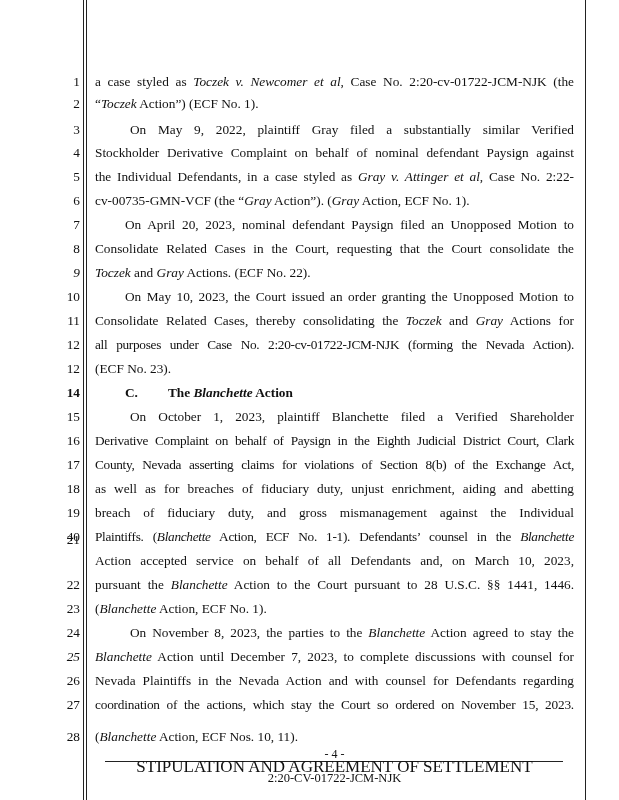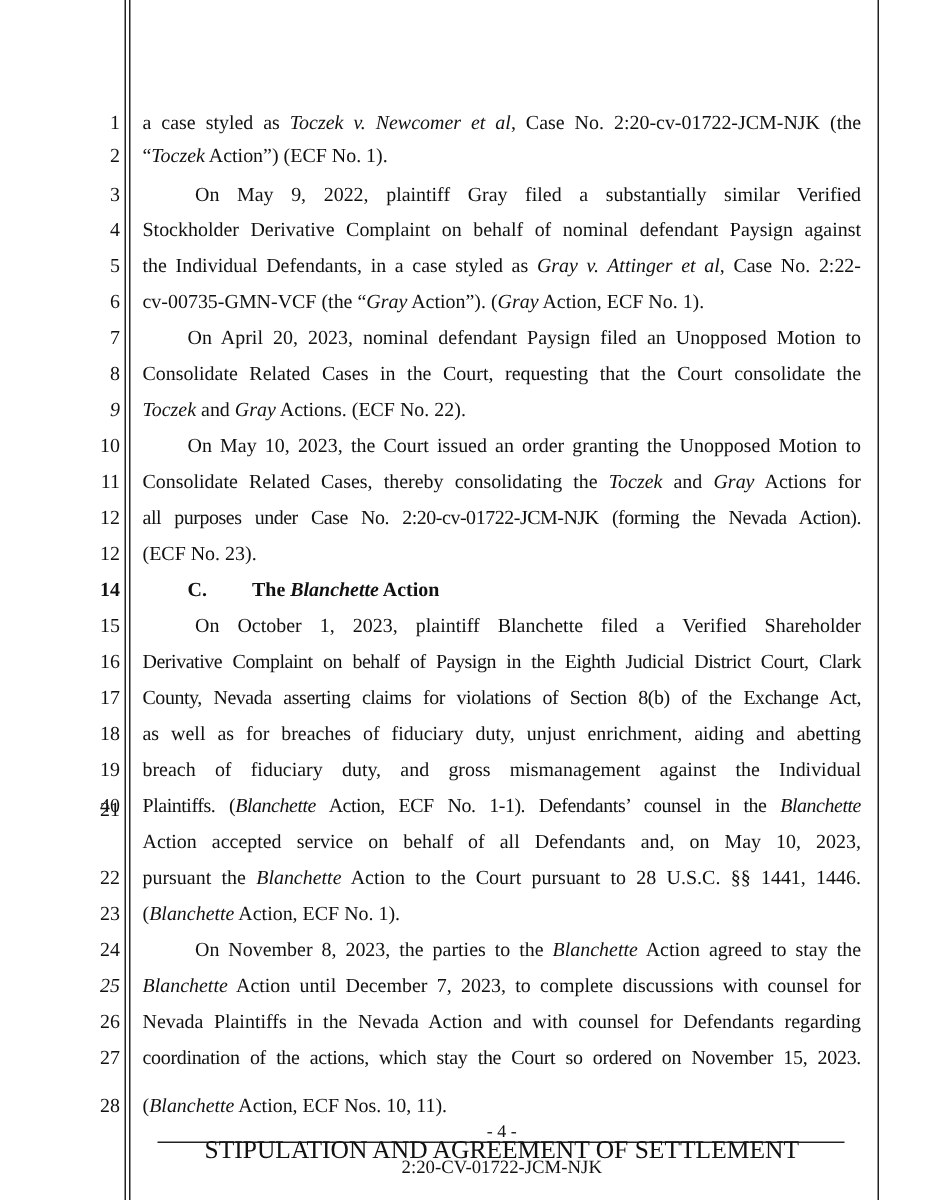--- a/index.html
+++ b/index.html
@@ -73,21 +73,21 @@
   <div class="tl j" style="top:313px"><span>Consolidate Related Cases, thereby consolidating the </span><i>Toczek</i><span> and </span><i>Gray</i><span> Actions for</span></div>
   <div class="tl j" style="top:337px; letter-spacing:-0.3px">all purposes under Case No. 2:20-cv-01722-JCM-NJK (forming the Nevada Action).</div>
   <div class="tl" style="top:361px">(ECF No. 23).</div>
   <div class="tl hd" style="top:385px"><span class="letter">C.</span><span>The </span><i>Blanchette</i><span> Action</span></div>
   <div class="tl j ind2" style="top:409px">On October 1, 2023, plaintiff Blanchette filed a Verified Shareholder</div>
   <div class="tl j" style="top:433px; letter-spacing:-0.3px">Derivative Complaint on behalf of Paysign in the Eighth Judicial District Court, Clark</div>
   <div class="tl j" style="top:457px; letter-spacing:-0.3px">County, Nevada asserting claims for violations of Section 8(b) of the Exchange Act,</div>
   <div class="tl j" style="top:481px">as well as for breaches of fiduciary duty, unjust enrichment, aiding and abetting</div>
   <div class="tl j" style="top:505px">breach of fiduciary duty, and gross mismanagement against the Individual</div>
   <div class="tl j" style="top:529px; letter-spacing:-0.3px"><span>Plaintiffs. (</span><i>Blanchette</i><span> Action, ECF No. 1-1). Defendants’ counsel in the </span><i>Blanchette</i></div>
-  <div class="tl j" style="top:553px">Action accepted service on behalf of all Defendants and, on May 10, 2023,</div>
+  <div class="tl j" style="top:553px">Action accepted service on behalf of all Defendants and, on March 10, 2023,</div>
   <div class="tl j" style="top:577px"><span>pursuant the </span><i>Blanchette</i><span> Action to the Court pursuant to 28 U.S.C. §§ 1441, 1446.</span></div>
   <div class="tl" style="top:601px"><span>(</span><i>Blanchette</i><span> Action, ECF No. 1).</span></div>
   <div class="tl j ind2" style="top:625px"><span>On November 8, 2023, the parties to the </span><i>Blanchette</i><span> Action agreed to stay the</span></div>
   <div class="tl j" style="top:649px"><i>Blanchette</i><span> Action until December 7, 2023, to complete discussions with counsel for</span></div>
   <div class="tl j" style="top:673px">Nevada Plaintiffs in the Nevada Action and with counsel for Defendants regarding</div>
   <div class="tl j" style="top:697px; letter-spacing:-0.2px">coordination of the actions, which stay the Court so ordered on November 15, 2023.</div>
   <div class="tl" style="top:729px"><span>(</span><i>Blanchette</i><span> Action, ECF Nos. 10, 11).</span></div>
 </div>
 
 <div class="pnum">- 4 -</div>

